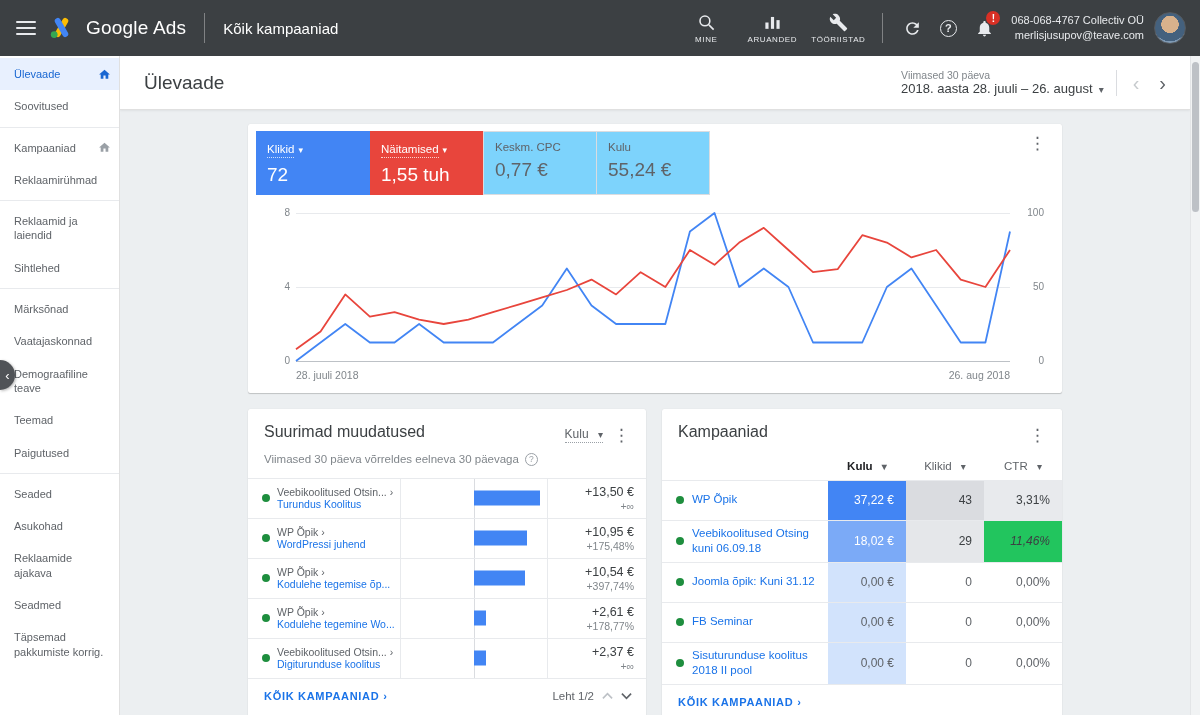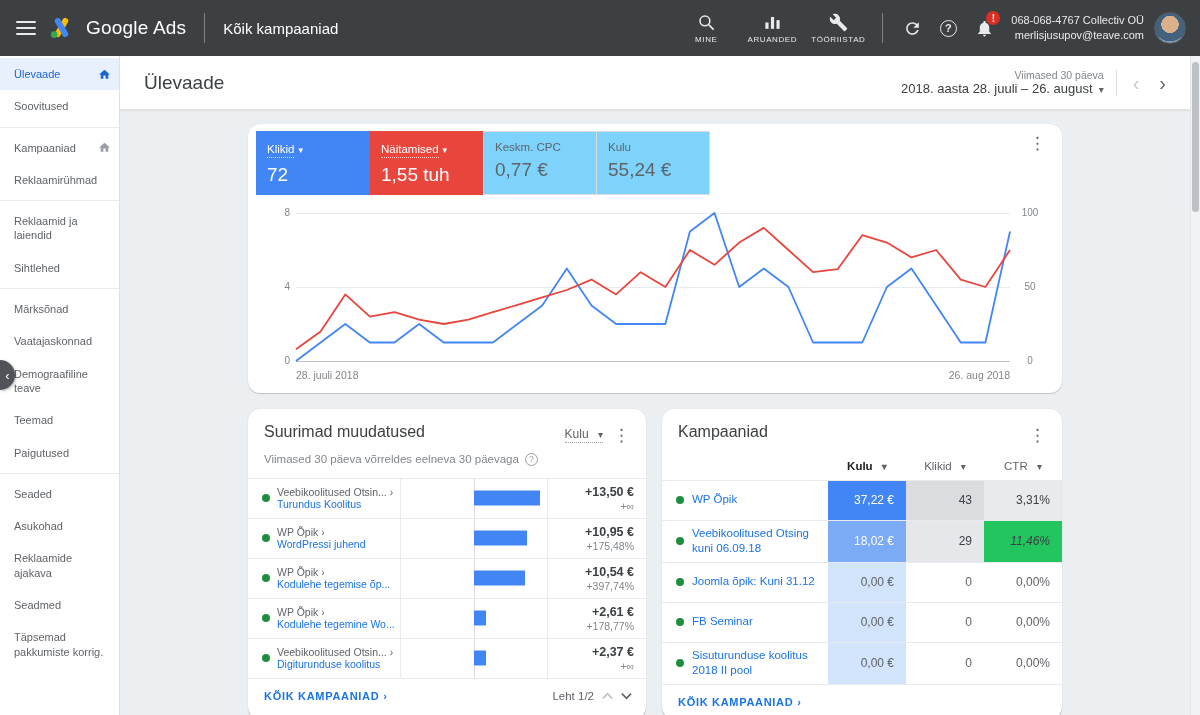--- a/index.html
+++ b/index.html
@@ -39,31 +39,31 @@
   .side-div { border:none; border-top:1px solid #e8eaed; margin:4px 0; }
   .home-ic { flex:none; margin-left:4px; }
 
   
   .main { margin-left:120px; margin-right:10px; padding-top:56px; height:715px; }
   .page-header { height:54px; background:#fff; border-bottom:1px solid #e0e0e0;
     display:flex; align-items:center; justify-content:space-between; padding:0 20px 0 24px;
     box-shadow:0 1px 2px rgba(0,0,0,.06); }
   .page-title { font-size:19px; font-weight:normal; color:#3c4043; }
   .date-ctrl { display:flex; align-items:center; gap:12px; }
-  .date-texts { text-align:right; cursor:pointer; }
+  .date-texts { cursor:pointer; }
   .date-preset { font-size:10.5px; color:#80868b; }
   .date-range { font-size:13px; color:#3c4043; }
   .caret { color:#5f6368; font-size:10px; margin-left:6px; }
   .vdiv { width:1px; height:26px; background:#dadce0; }
   .nav-chevron { font-size:20px; color:#5f6368; cursor:pointer; padding:0 4px; line-height:1; }
   .nav-chevron.disabled { color:#c6cacd; }
 
   .content { height:605px; overflow:hidden; padding-top:14px; }
   .content-inner { width:814px; margin:0 auto; }
-  .card { background:#fff; border-radius:12px; box-shadow:0 1px 1px rgba(0,0,0,.18), 0 0 1px rgba(0,0,0,.12); }
+  .card { background:#fff; border-radius:2px; box-shadow:0 1px 1px rgba(0,0,0,.18), 0 0 1px rgba(0,0,0,.12); }
 
   
   .chart-card { padding:7px 8px 0 8px; margin-bottom:16px; }
   .metric-row { display:flex; align-items:stretch; }
   .chip { width:114px; min-height:60px; padding:9px 11px; cursor:pointer; }
   .chip-colored { color:#fff; }
   .chip-label { font-size:11.5px; border-bottom:1px dotted rgba(255,255,255,.75);
     display:inline-block; padding-bottom:1px; }
   .chip-label-wrap { line-height:1; }
   .chip-caret { font-size:9px; margin-left:4px; }
@@ -74,21 +74,21 @@
   .spacer { flex:1; }
   .dots { font-size:17px; color:#5f6368; cursor:pointer; padding:2px 8px; align-self:flex-start; }
 
   .chart-area { position:relative; margin:14px 8px 0 8px; padding:0 36px 0 32px; height:156px; }
   .chart-plot { position:relative; height:156px; }
   .chart-plot svg { position:absolute; left:0; top:0; width:100%; height:100%; overflow:visible; }
   .gl { position:absolute; left:0; right:0; height:1px; background:#e8eaed; }
   .gl-top { top:4px; } .gl-mid { top:78px; } .gl-bottom { top:152px; background:#bdc1c6; }
   .ytick { position:absolute; font-size:10px; color:#80868b; line-height:12px; }
   .yl { left:2px; width:24px; text-align:right; }
-  .yr { right:2px; width:28px; text-align:center; }
+  .yr { right:2px; width:28px; text-align:right; }
   .t0 { top:-2px; } .t1 { top:72px; } .t2 { top:146px; }
   .x-labels { display:flex; justify-content:space-between; margin:4px 44px 0 40px;
     font-size:10.5px; color:#80868b; padding-bottom:12px; }
 
   
   .cards-row { display:flex; gap:16px; }
   .changes-card { width:398px; flex:none; }
   .campaigns-card { flex:1; }
 
   .card-head { display:flex; align-items:flex-start; justify-content:space-between; padding:14px 8px 0 16px; }
@@ -101,21 +101,21 @@
 
   .tc-row { display:grid; grid-template-columns:152px 148px 1fr; border-top:1px solid #e8eaed; min-height:40px; cursor:pointer; }
   .tc-name { display:flex; align-items:center; gap:7px; padding:5px 6px 5px 14px; overflow:hidden; }
   .gdot { width:8px; height:8px; border-radius:50%; background:#1e8e3e; flex:none; }
   .tc-path { font-size:10.5px; color:#5f6368; white-space:nowrap; overflow:hidden; }
   .tc-camp { font-size:10.5px; color:#1a73e8; white-space:nowrap; overflow:hidden; }
   .tc-bar-cell { position:relative; border-left:1px solid #e8eaed; border-right:1px solid #e8eaed; }
   .baseline { position:absolute; left:50%; top:0; bottom:0; width:1px; background:#dadce0; }
   .bar { position:absolute; left:50%; top:50%; transform:translateY(-50%); height:15px; background:#4285f4; }
   .tc-val { text-align:right; padding:6px 12px 4px 4px; }
-  .tc-change { font-size:12.5px; font-weight:bold; color:#3c4043; }
+  .tc-change { font-size:12.5px; font-weight:normal; color:#3c4043; }
   .tc-pct { font-size:10.5px; color:#80868b; margin-top:1px; }
 
   .card-foot { display:flex; align-items:center; justify-content:space-between;
     border-top:1px solid #e8eaed; padding:11px 14px 11px 16px; }
   .foot-link { font-size:11px; font-weight:bold; letter-spacing:.7px; color:#1a73e8; cursor:pointer; }
   .pagination { display:flex; align-items:center; gap:8px; font-size:11.5px; color:#5f6368; }
   .pg-ch { cursor:pointer; display:flex; }
 
   .cmp-grid { display:grid; grid-template-columns:1fr 78px 78px 78px; align-items:stretch; }
   .col-label { font-size:11.5px; color:#5f6368; text-align:center; cursor:pointer; padding:10px 0 8px 0; }

